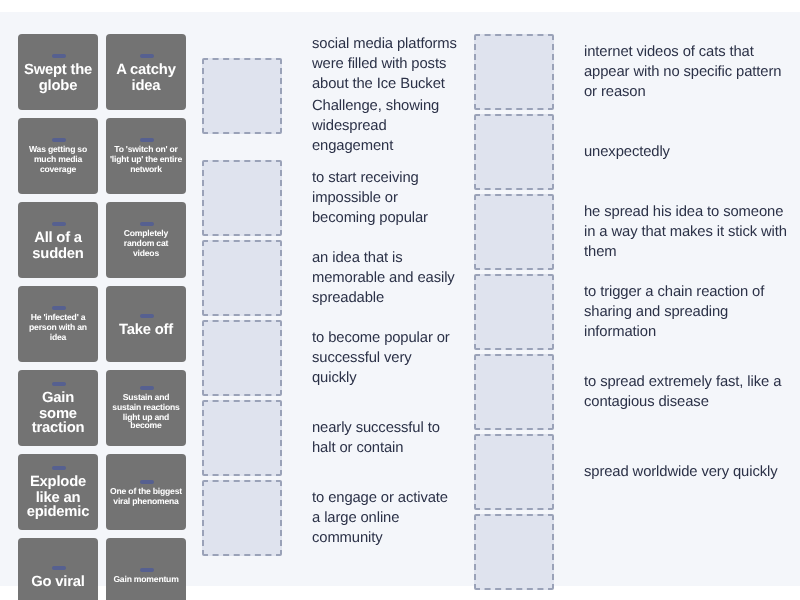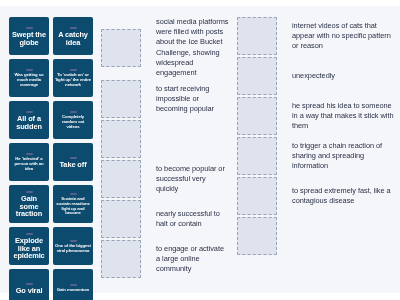--- a/index.html
+++ b/index.html
@@ -33,21 +33,21 @@
     display: flex;
     flex-direction: column;
     gap: 4px;
   }
   #tile-column-1 { left: 9px; }
   #tile-column-2 { left: 53px; }
 
   .tile {
     width: 40px;
     height: 38px;
-    background: #0c4a6e;
+    background: #737373;
     border-radius: 2px;
     color: #ffffff;
     display: flex;
     flex-direction: column;
     align-items: center;
     justify-content: center;
     text-align: center;
     box-sizing: border-box;
     padding: 2px 2px 1px;
     overflow: hidden;
@@ -174,20 +174,21 @@
       <div class="answer-row">
         <div class="drop-zone"></div>
         <div class="definition">social media platforms were filled with posts about the Ice Bucket Challenge, showing widespread engagement</div>
       </div>
       <div class="answer-row">
         <div class="drop-zone"></div>
         <div class="definition">to start receiving impossible or becoming popular</div>
       </div>
       <div class="answer-row">
         <div class="drop-zone"></div>
+        <div class="definition">an idea that is memorable and easily spreadable</div>
       </div>
       <div class="answer-row">
         <div class="drop-zone"></div>
         <div class="definition">to become popular or successful very quickly</div>
       </div>
       <div class="answer-row">
         <div class="drop-zone"></div>
         <div class="definition">nearly successful to halt or contain</div>
       </div>
       <div class="answer-row">
@@ -211,16 +212,20 @@
       <div class="answer-row">
         <div class="drop-zone"></div>
         <div class="definition">to trigger a chain reaction of sharing and spreading information</div>
       </div>
       <div class="answer-row">
         <div class="drop-zone"></div>
         <div class="definition">to spread extremely fast, like a contagious disease</div>
       </div>
       <div class="answer-row">
         <div class="drop-zone"></div>
+        <div class="definition">spread worldwide very quickly</div>
+      </div>
+      <div class="answer-row">
+        <div class="drop-zone"></div>
       </div>
     </div>
 
 </div>
 
 </body></html>

